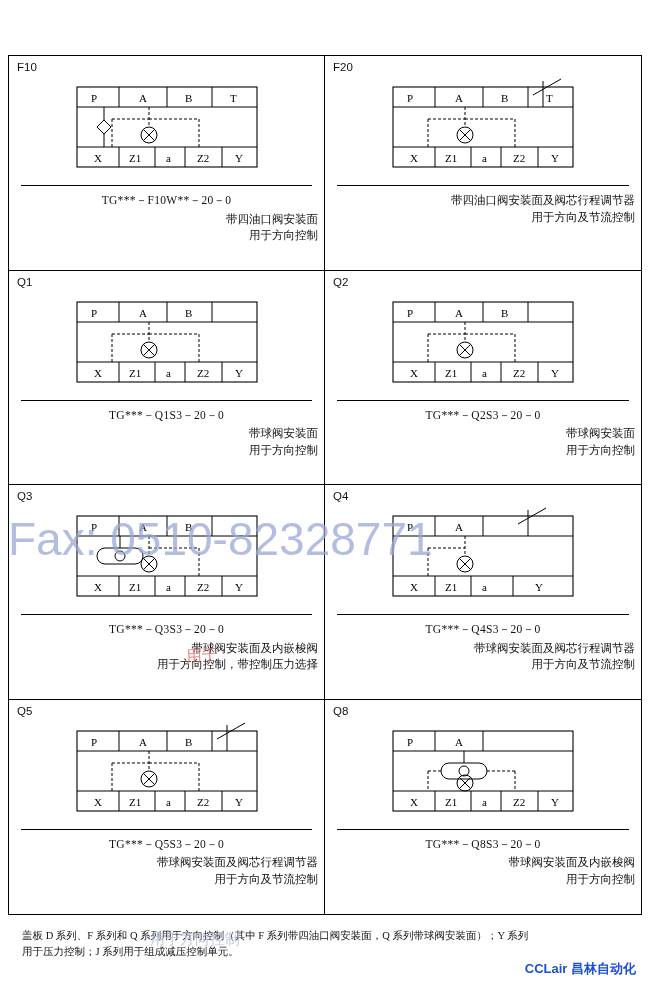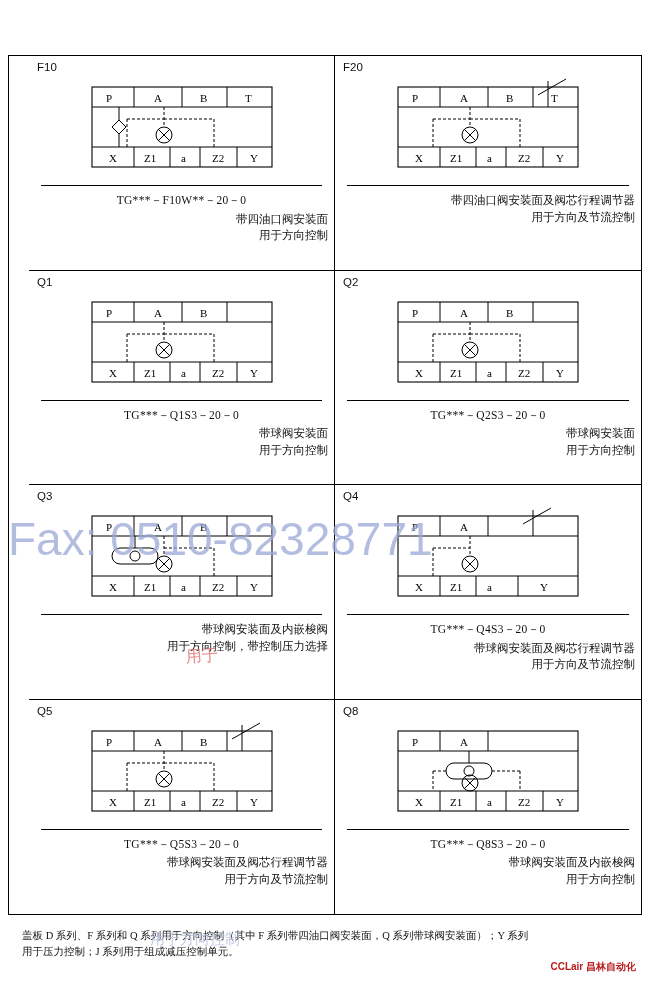--- a/index.html
+++ b/index.html
@@ -26,21 +26,20 @@
   }
   .grid {
     position: absolute;
     top: 55px; left: 8px;
     width: 634px;
     height: 860px;
     border: 1px solid #000;
     display: grid;
     grid-template-columns: 1fr 1fr;
     grid-template-rows: repeat(4, 1fr);
-    padding-left: 20px;
   }
   .cell {
     position: relative;
     border-right: 1px solid #000;
     border-bottom: 1px solid #000;
     padding: 4px 6px;
     overflow: hidden;
   }
   .cell:nth-child(2n) { border-right: none; }
   .cell:nth-child(7), .cell:nth-child(8) { border-bottom: none; }
@@ -84,24 +83,24 @@
     top: 928px;
     width: 600px;
     font-size: 10.5px;
     line-height: 1.5;
   }
   .footnote div { white-space: nowrap; }
   .brand {
     position: absolute;
     right: 14px;
     top: 960px;
-    font-size: 10px;
+    font-size: 13px;
     font-weight: bold;
     font-family: "Liberation Sans", sans-serif;
-    color: #b91c1c;
+    color: #1d4ed8;
     white-space: nowrap;
   }
   
   .wm {
     position: absolute;
     font-family: "Liberation Sans", sans-serif;
     font-weight: 400;
     pointer-events: none;
     white-space: nowrap;
   }
@@ -339,20 +338,21 @@
           <circle cx="82" cy="58" r="8" fill="none" stroke="#000" stroke-width="1"></circle>
           <line x1="76.3" y1="52.3" x2="87.7" y2="63.7" stroke="#000" stroke-width="1"></line>
           <line x1="87.7" y1="52.3" x2="76.3" y2="63.7" stroke="#000" stroke-width="1"></line>
           <line x1="82" y1="30" x2="82" y2="50" stroke="#000" stroke-width="1" stroke-dasharray="3,2"></line>
           <line x1="82" y1="42" x2="132" y2="42" stroke="#000" stroke-width="1" stroke-dasharray="3,2"></line>
           <line x1="132" y1="42" x2="132" y2="70" stroke="#000" stroke-width="1" stroke-dasharray="3,2"></line>
         </svg>
       </div>
       <div class="divider"></div>
       <div class="caption">
+        <div class="model">TG***－Q3S3－20－0</div>
         <div class="desc">带球阀安装面及内嵌梭阀</div>
         <div class="desc">用于方向控制，带控制压力选择</div>
       </div>
     </div>
 
     <div class="cell">
       <div class="cell-code">Q4</div>
       <div class="sym-wrap">
         <svg width="200" height="100" viewBox="0 0 200 100">
           <rect x="10" y="10" width="180" height="80" fill="none" stroke="#000" stroke-width="1.1"></rect>

